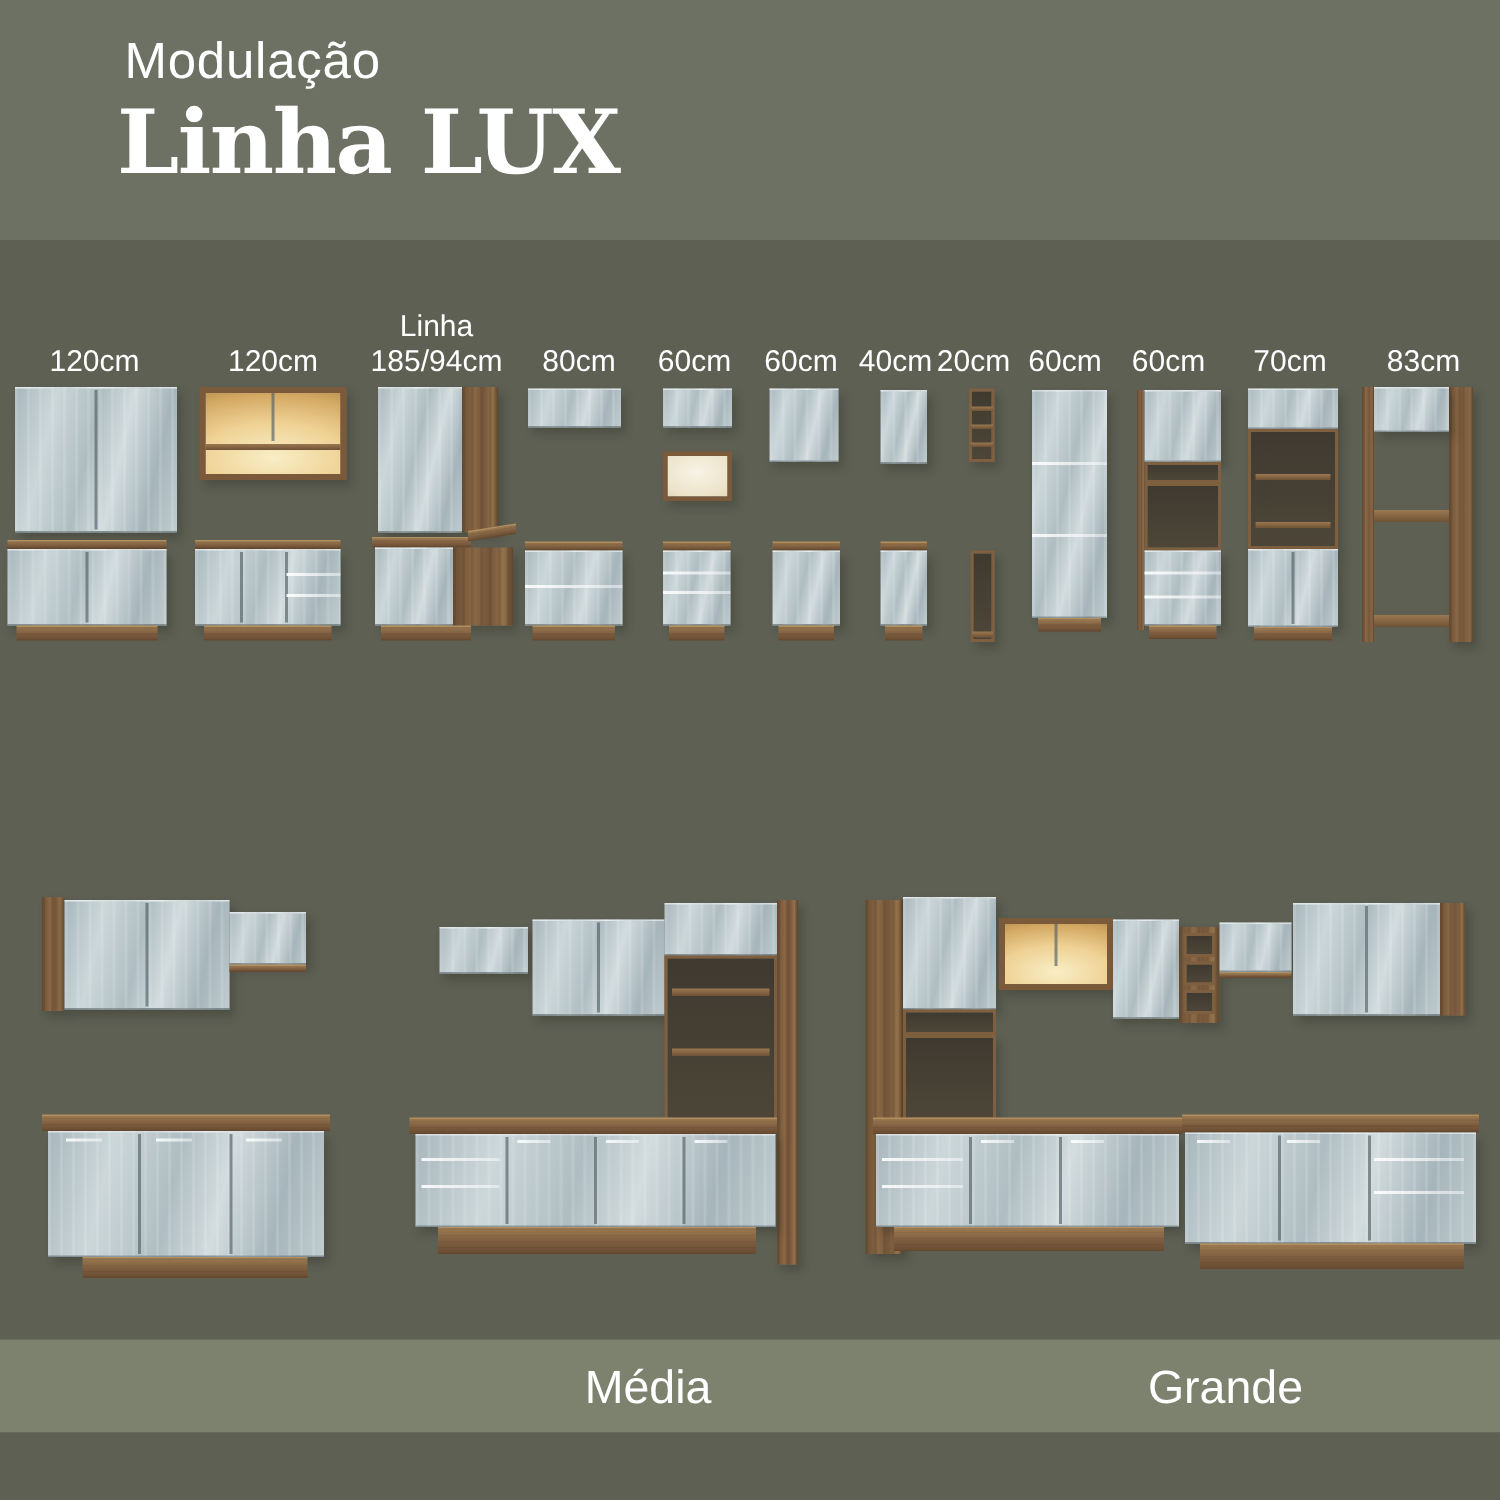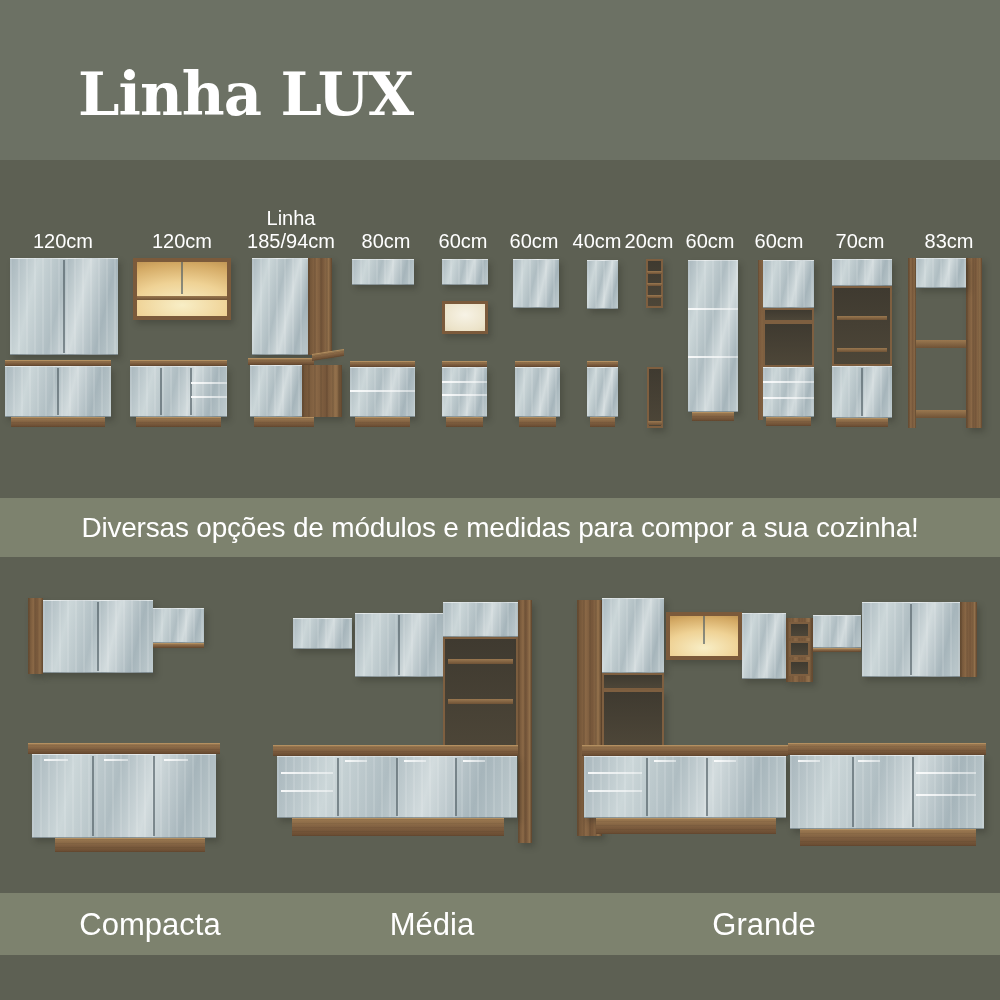--- a/index.html
+++ b/index.html
@@ -46,28 +46,26 @@
   .hl{background:linear-gradient(90deg,rgba(255,255,255,.9),rgba(255,255,255,.45));}
   .ws{background:linear-gradient(180deg,#9a7850,#6f5236);}
   .sh{box-shadow:3px 4px 6px rgba(35,37,28,.28);}
 </style>
 </head>
 <body>
 
 <div class="page">
 
   <div class="sec" id="sec-header">
+    <div class="kicker">Modulação</div>
     <div class="title">Linha LUX</div>
   </div>
 
   <div class="sec" id="sec-modules"></div>
 
-  <div class="sec" id="sec-band1">
-    <span class="banner-text">Diversas opções de módulos e medidas para compor a sua cozinha!</span>
-  </div>
 
   <div class="sec" id="sec-kitchens"></div>
 
   <div class="sec" id="sec-band2"></div>
   <div class="sec" id="sec-footer"></div>
 
   <div id="gfx" style="position:absolute;left:0;top:0;width:1000px;height:1000px;">
       <div class="p g sh" style="left: 10px; top: 258px; width: 108px; height: 97px;"></div>
       <div class="p vg" style="left: 63px; top: 260px; width: 2px; height: 93px;"></div>
       <div class="p lit sh" style="left: 133px; top: 258px; width: 98px; height: 62px;"></div>
@@ -216,16 +214,15 @@
   <span class="mlabel" style="left:386px;top:231px">80cm</span>
   <span class="mlabel" style="left:463px;top:231px">60cm</span>
   <span class="mlabel" style="left:534px;top:231px">60cm</span>
   <span class="mlabel" style="left:597px;top:231px">40cm</span>
   <span class="mlabel" style="left:649px;top:231px">20cm</span>
   <span class="mlabel" style="left:710px;top:231px">60cm</span>
   <span class="mlabel" style="left:779px;top:231px">60cm</span>
   <span class="mlabel" style="left:860px;top:231px">70cm</span>
   <span class="mlabel" style="left:949px;top:231px">83cm</span>
 
-  <span class="klabel" style="left:150px">Compacta</span>
   <span class="klabel" style="left:432px">Média</span>
-  <span class="klabel" style="left:764px">Grande</span>
+  <span class="klabel" style="left:817px">Grande</span>
 </div>
 
 </body></html>

